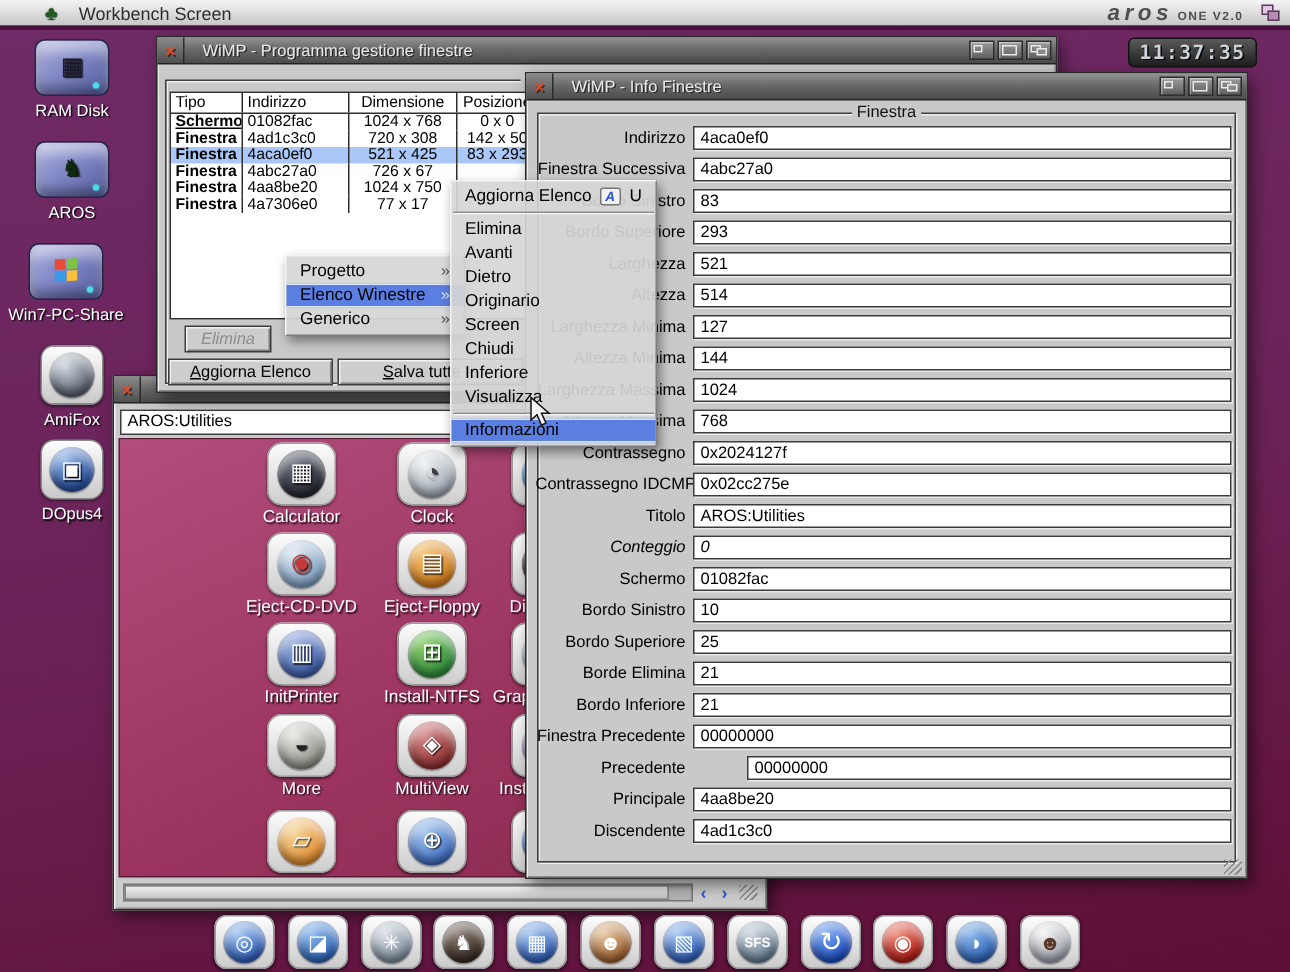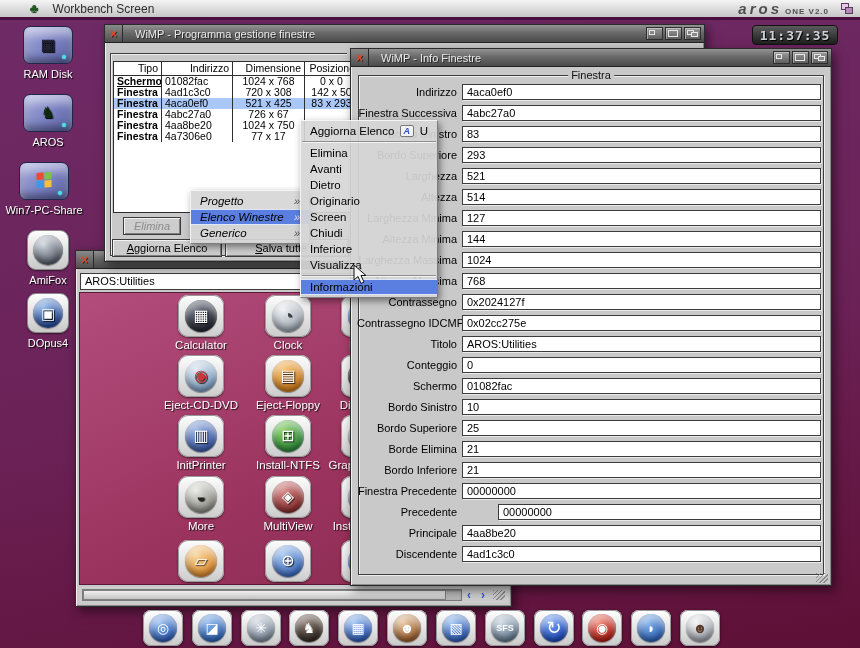--- a/index.html
+++ b/index.html
@@ -73,21 +73,21 @@
   .grouplabel{ position:absolute; top:-7px; background:#c9c9c9; padding:0 3px; font-size:11px; color:#111; }
   
   .wtable{ position:absolute; background:#fff; border:1px solid #2e2e2e; font-size:10.5px; color:#000; }
   .wtr{ display:flex; height:11px; line-height:11px; white-space:nowrap; }
   .wtr.hdr{ height:14px; line-height:13px; border-bottom:1px solid #2e2e2e; }
   .wtd{ padding:0 3px; overflow:hidden; border-right:1px solid #2e2e2e; }
   .wtd.c0{ width:48px; font-weight:bold; }
   .wtd.c1{ width:71px; }
   .wtd.c2{ width:72px; text-align:center; }
   .wtd.c3{ flex:1; text-align:center; border-right:none; }
-  .wtr.hdr .wtd{ font-weight:normal;text-align:right; }
+  .wtr.hdr .wtd{ font-weight:normal; }
   .wtr.sel{ background:#a9c7f7; }
   .u-line{ text-decoration:underline; }
   
   .btn{ position:absolute; height:18px; background:#cdcdcd; border:1px solid #3c3c3c;
         box-shadow:inset 1px 1px 0 #f2f2f2, inset -1px -1px 0 #808080;
         font-size:11px; color:#000; text-align:center; line-height:16px; display:inline-block;
         padding:0 6px; white-space:nowrap; overflow:hidden;}
   .btn::first-letter{ text-decoration:underline; }
   .btn.ghost{ color:#8c8c8c; font-style:italic; }
   .btn.ghost::first-letter{ text-decoration:none; }
@@ -455,21 +455,21 @@
         <span class="fbox">0x2024127f</span>
       </div>
     <div class="frow" style="top:265px;">
         <span class="flabel">Contrassegno IDCMP</span>
         <span class="fbox">0x02cc275e</span>
       </div>
     <div class="frow" style="top:286px;">
         <span class="flabel">Titolo</span>
         <span class="fbox">AROS:Utilities</span>
       </div>
-    <div class="frow" style="top:307px;">
+    <div class="frow" style="top:307px;font-style:italic;">
         <span class="flabel">Conteggio</span>
         <span class="fbox">0</span>
       </div>
     <div class="frow" style="top:328px;">
         <span class="flabel">Schermo</span>
         <span class="fbox">01082fac</span>
       </div>
     <div class="frow" style="top:349px;">
         <span class="flabel">Bordo Sinistro</span>
         <span class="fbox">10</span>
@@ -498,21 +498,21 @@
         <span class="flabel">Principale</span>
         <span class="fbox">4aa8be20</span>
       </div>
     <div class="frow" style="top:496px;">
         <span class="flabel">Discendente</span>
         <span class="fbox">4ad1c3c0</span>
       </div>
     <span class="resize"></span>
   </div>
 
-  <div class="menu" style="left:190px; top:190px; width:120px;font-style:italic;">
+  <div class="menu" style="left:190px; top:170px; width:120px;">
     <div class="mitem">
       <span>Progetto</span>
       <span class="subarrow">»</span>
     </div>
     <div class="mitem sel">
       <span>Elenco Winestre</span>
       <span class="subarrow" style="color:#dfe6fb;">»</span>
     </div>
     <div class="mitem">
       <span>Generico</span>

